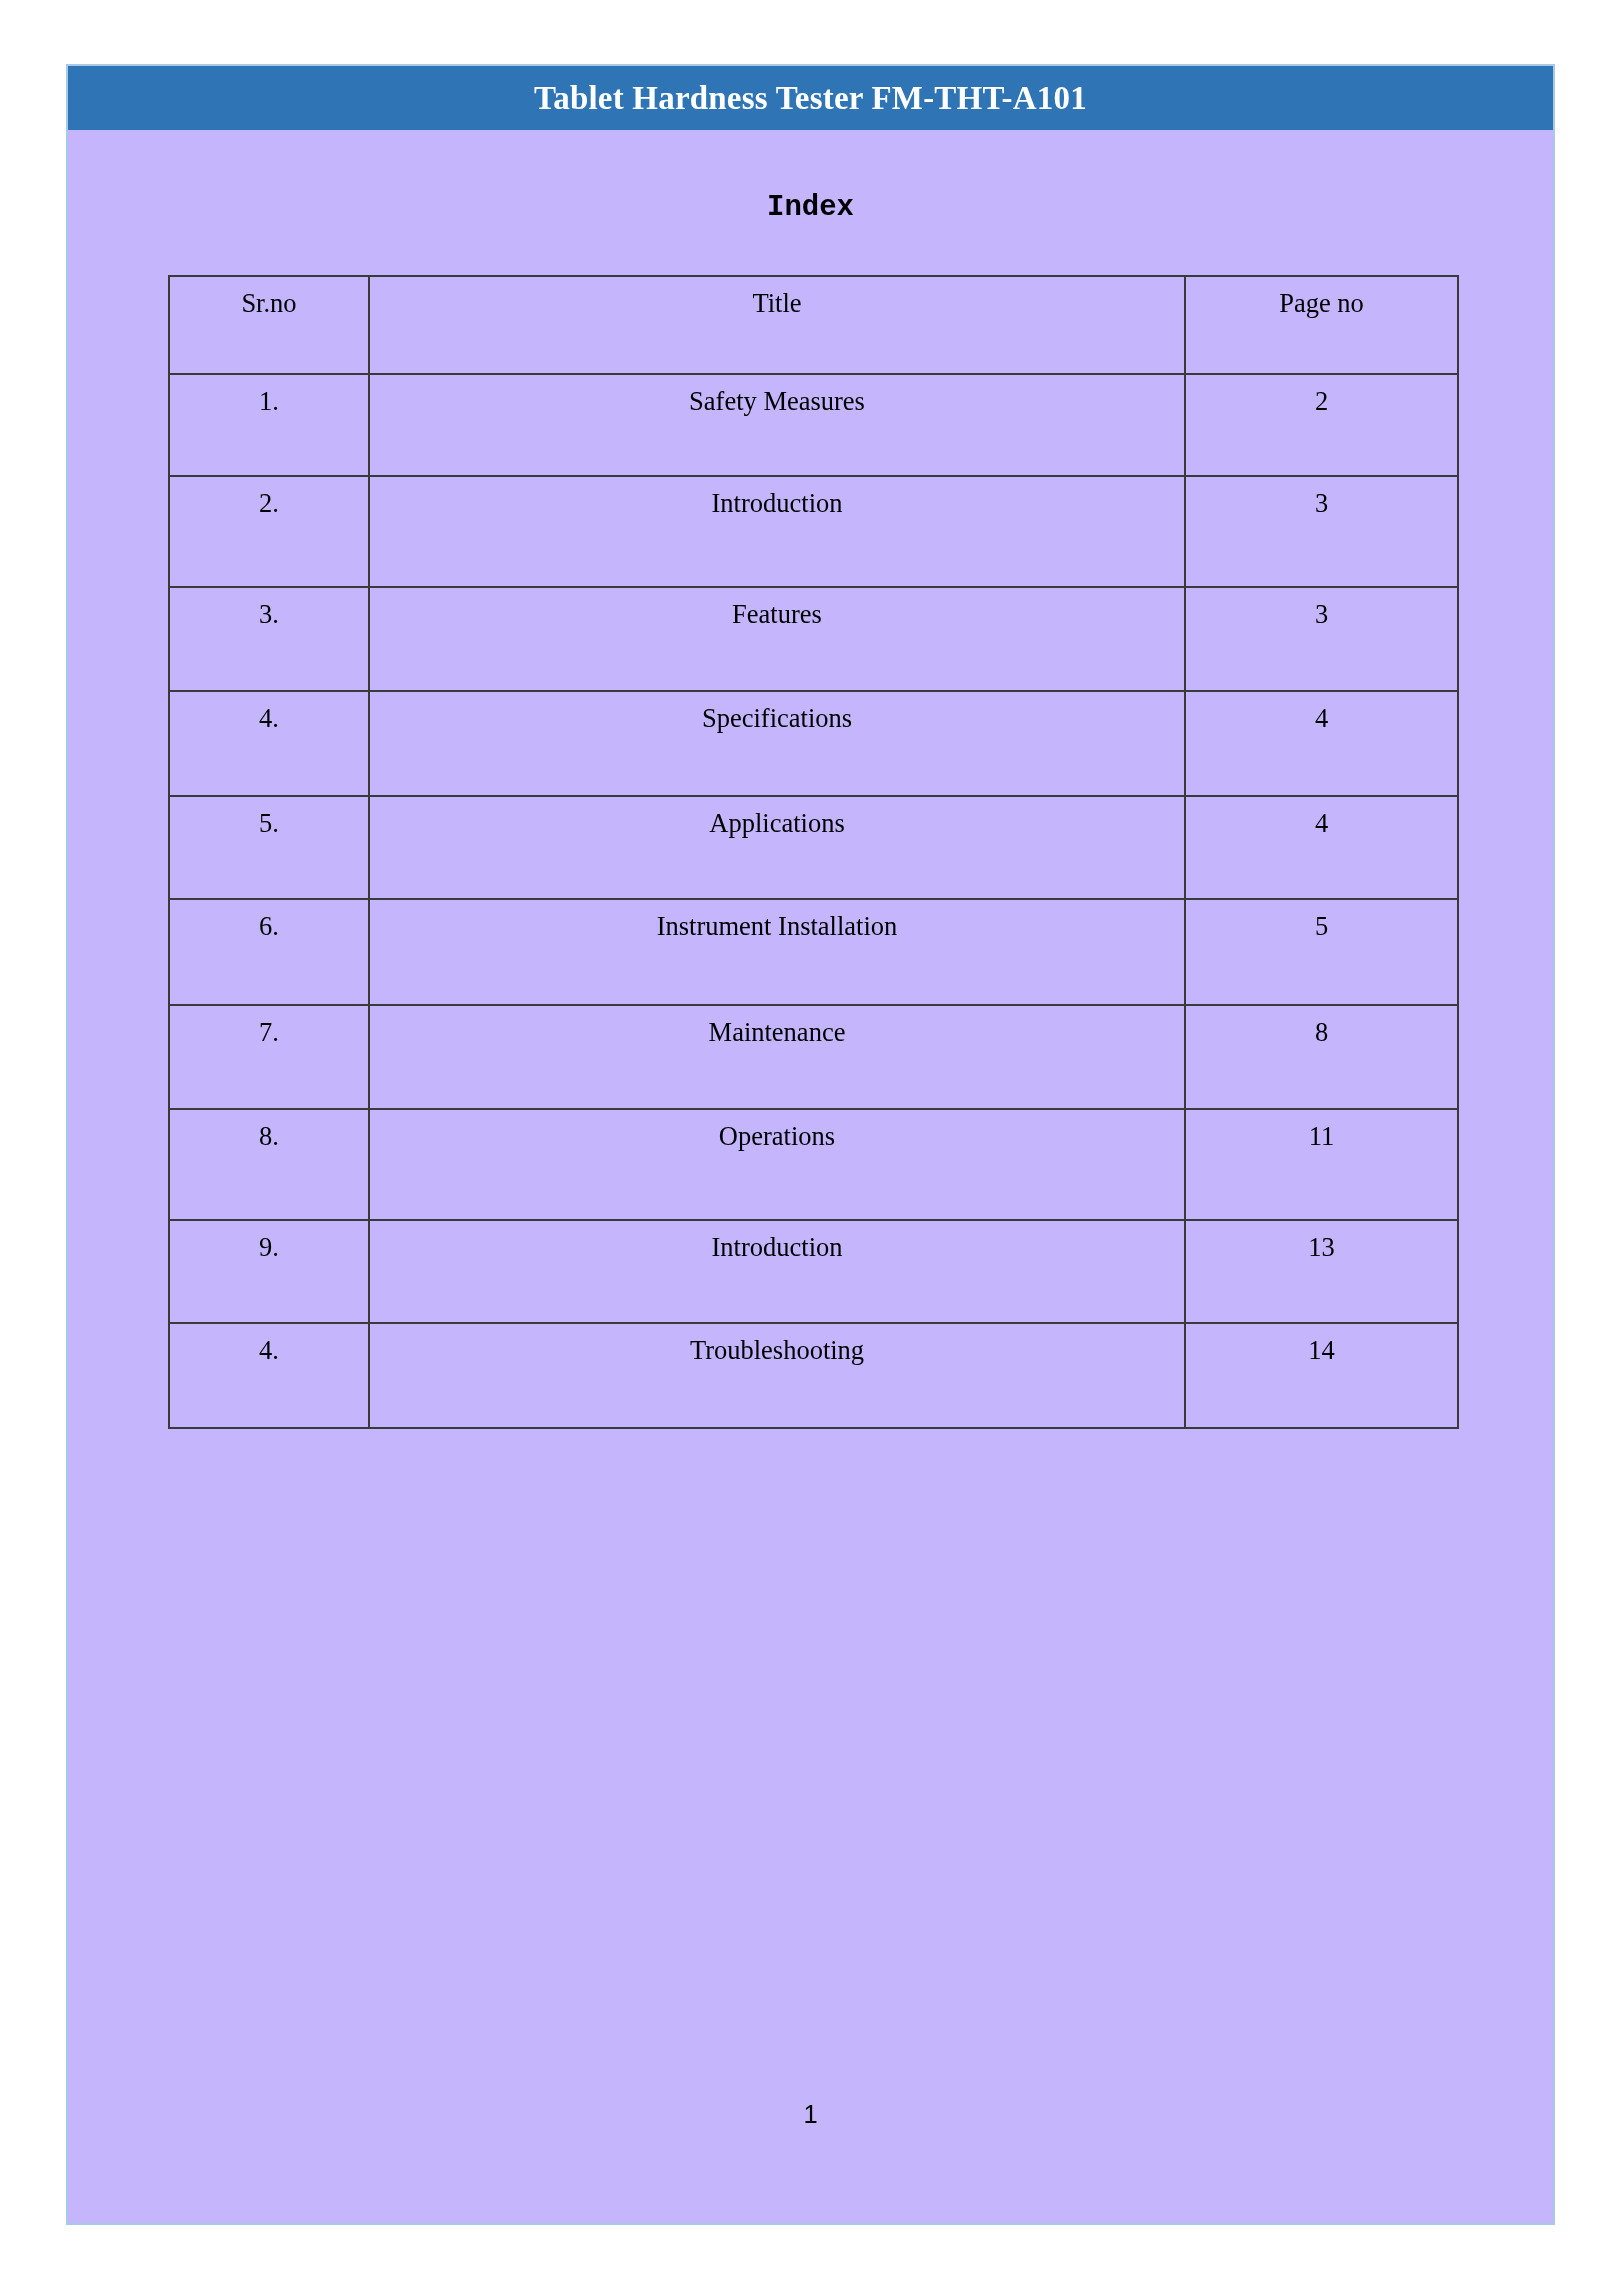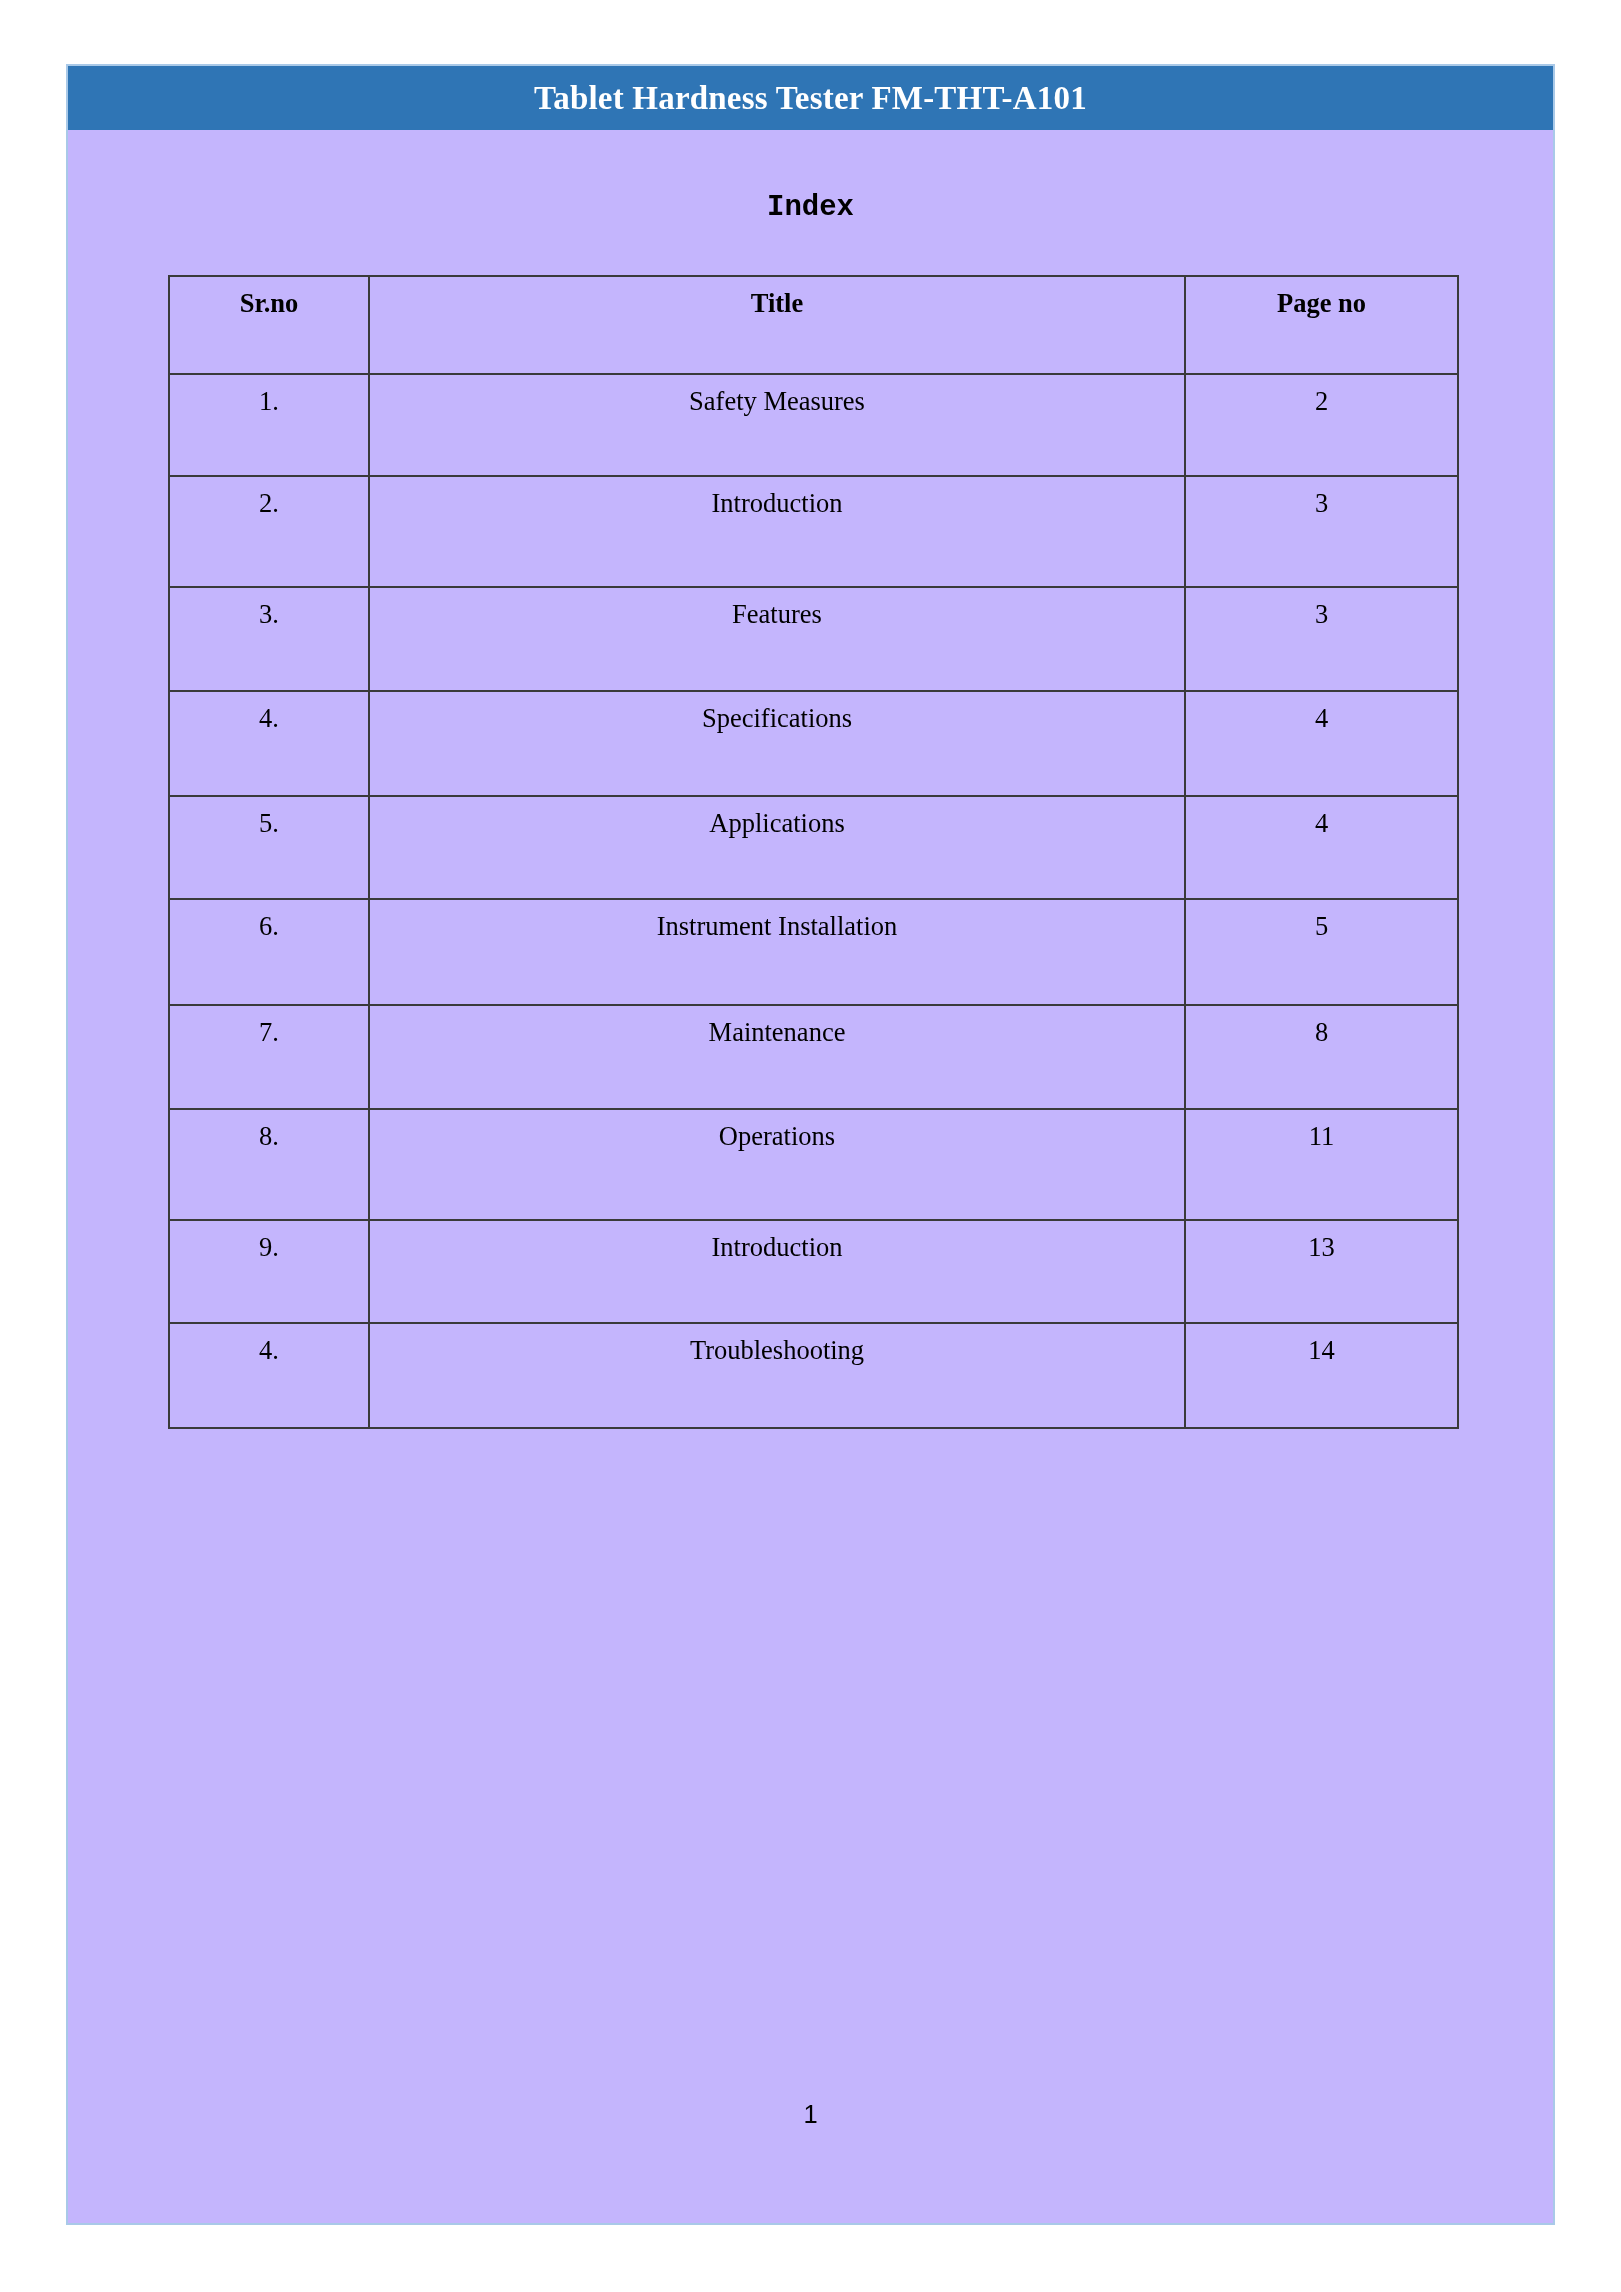--- a/index.html
+++ b/index.html
@@ -81,21 +81,21 @@
     border: 2px solid #3a3a3a;
     vertical-align: top;
     text-align: center;
     font-family: "Liberation Serif", serif;
     font-size: 26.5px;
     color: #000000;
     padding: 10.8px 5.9px 0 5.9px;
     box-sizing: border-box;
   }
   #index-table th {
-    font-weight: bold;
+    font-weight: normal;
     height: 98px;
   }
   #index-table td {
     font-weight: normal;
   }
   
   .r-h-104 td { height: 102px; }
   .r-h-113 td { height: 111px; }
   .r-h-106 td { height: 104px; }
   .r-h-107 td { height: 105px; }

